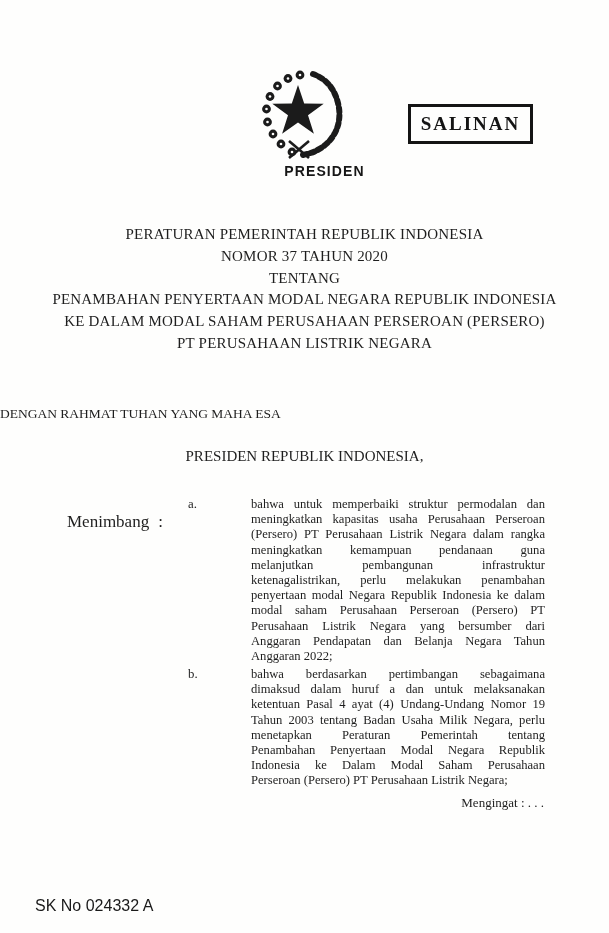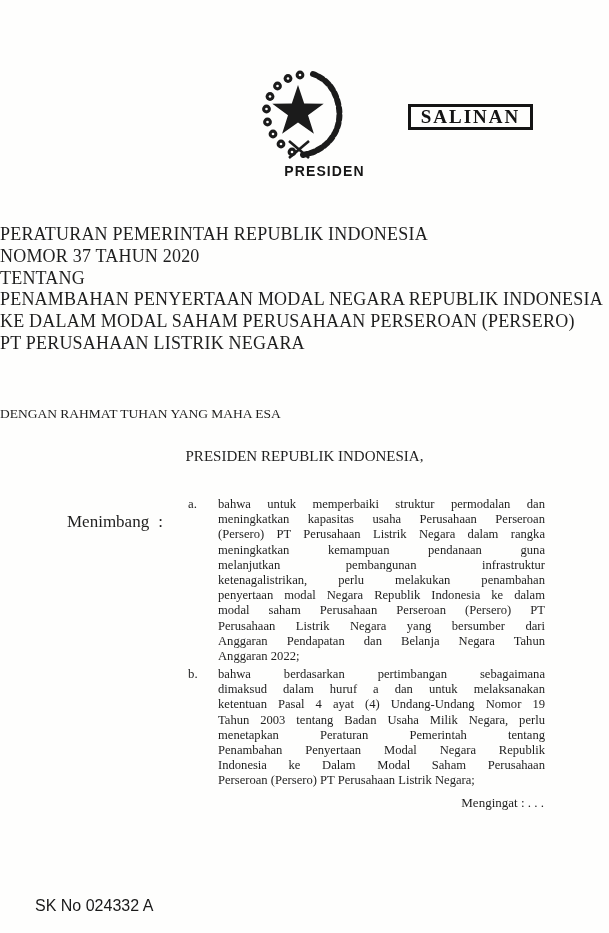--- a/index.html
+++ b/index.html
@@ -28,35 +28,35 @@
     font-size: 14px;
     line-height: 13px;
     letter-spacing: 1.1px;
     word-spacing: 5px;
     color: #161616;
     margin-left: 20px;
   }
   .stamp {
     position: absolute;
     left: 408px; top: 104px;
-    width: 125px; height: 26px;
+    width: 125px; height: 40px;
     border: 3px solid #141414;
     box-sizing: border-box;
     display: flex; align-items: center; justify-content: center;
     font-weight: bold;
     font-size: 19px;
     letter-spacing: 2px;
     color: #141414;
   }
   
   .title-block {
     position: absolute;
     top: 224px; left: 0; width: 100%;
-    text-align: left;
-    font-size: 18px;
+    text-align: center;
+    font-size: 15px;
     line-height: 21.8px;
     letter-spacing: .2px;
   }
   .invocation {
     position: absolute;
     top: 406px; left: 0; width: 100%;
     text-align: left;
     font-size: 13.5px;
   }
   .authority {
@@ -87,20 +87,21 @@
     width: 327px;
     font-size: 12.6px;
     line-height: 15.2px;
   }
   .para-a { top: 497px; }
   .para-b { top: 667px; }
   .jline {
     text-align: justify;
     text-align-last: justify;
     white-space: normal;
+    margin-left: 33px;
   }
   .jline.plain { text-align-last: left; }
   
   .catchword {
     position: absolute;
     top: 795px;
     right: 65px;
     font-size: 13px;
   }
   .footer-code {

